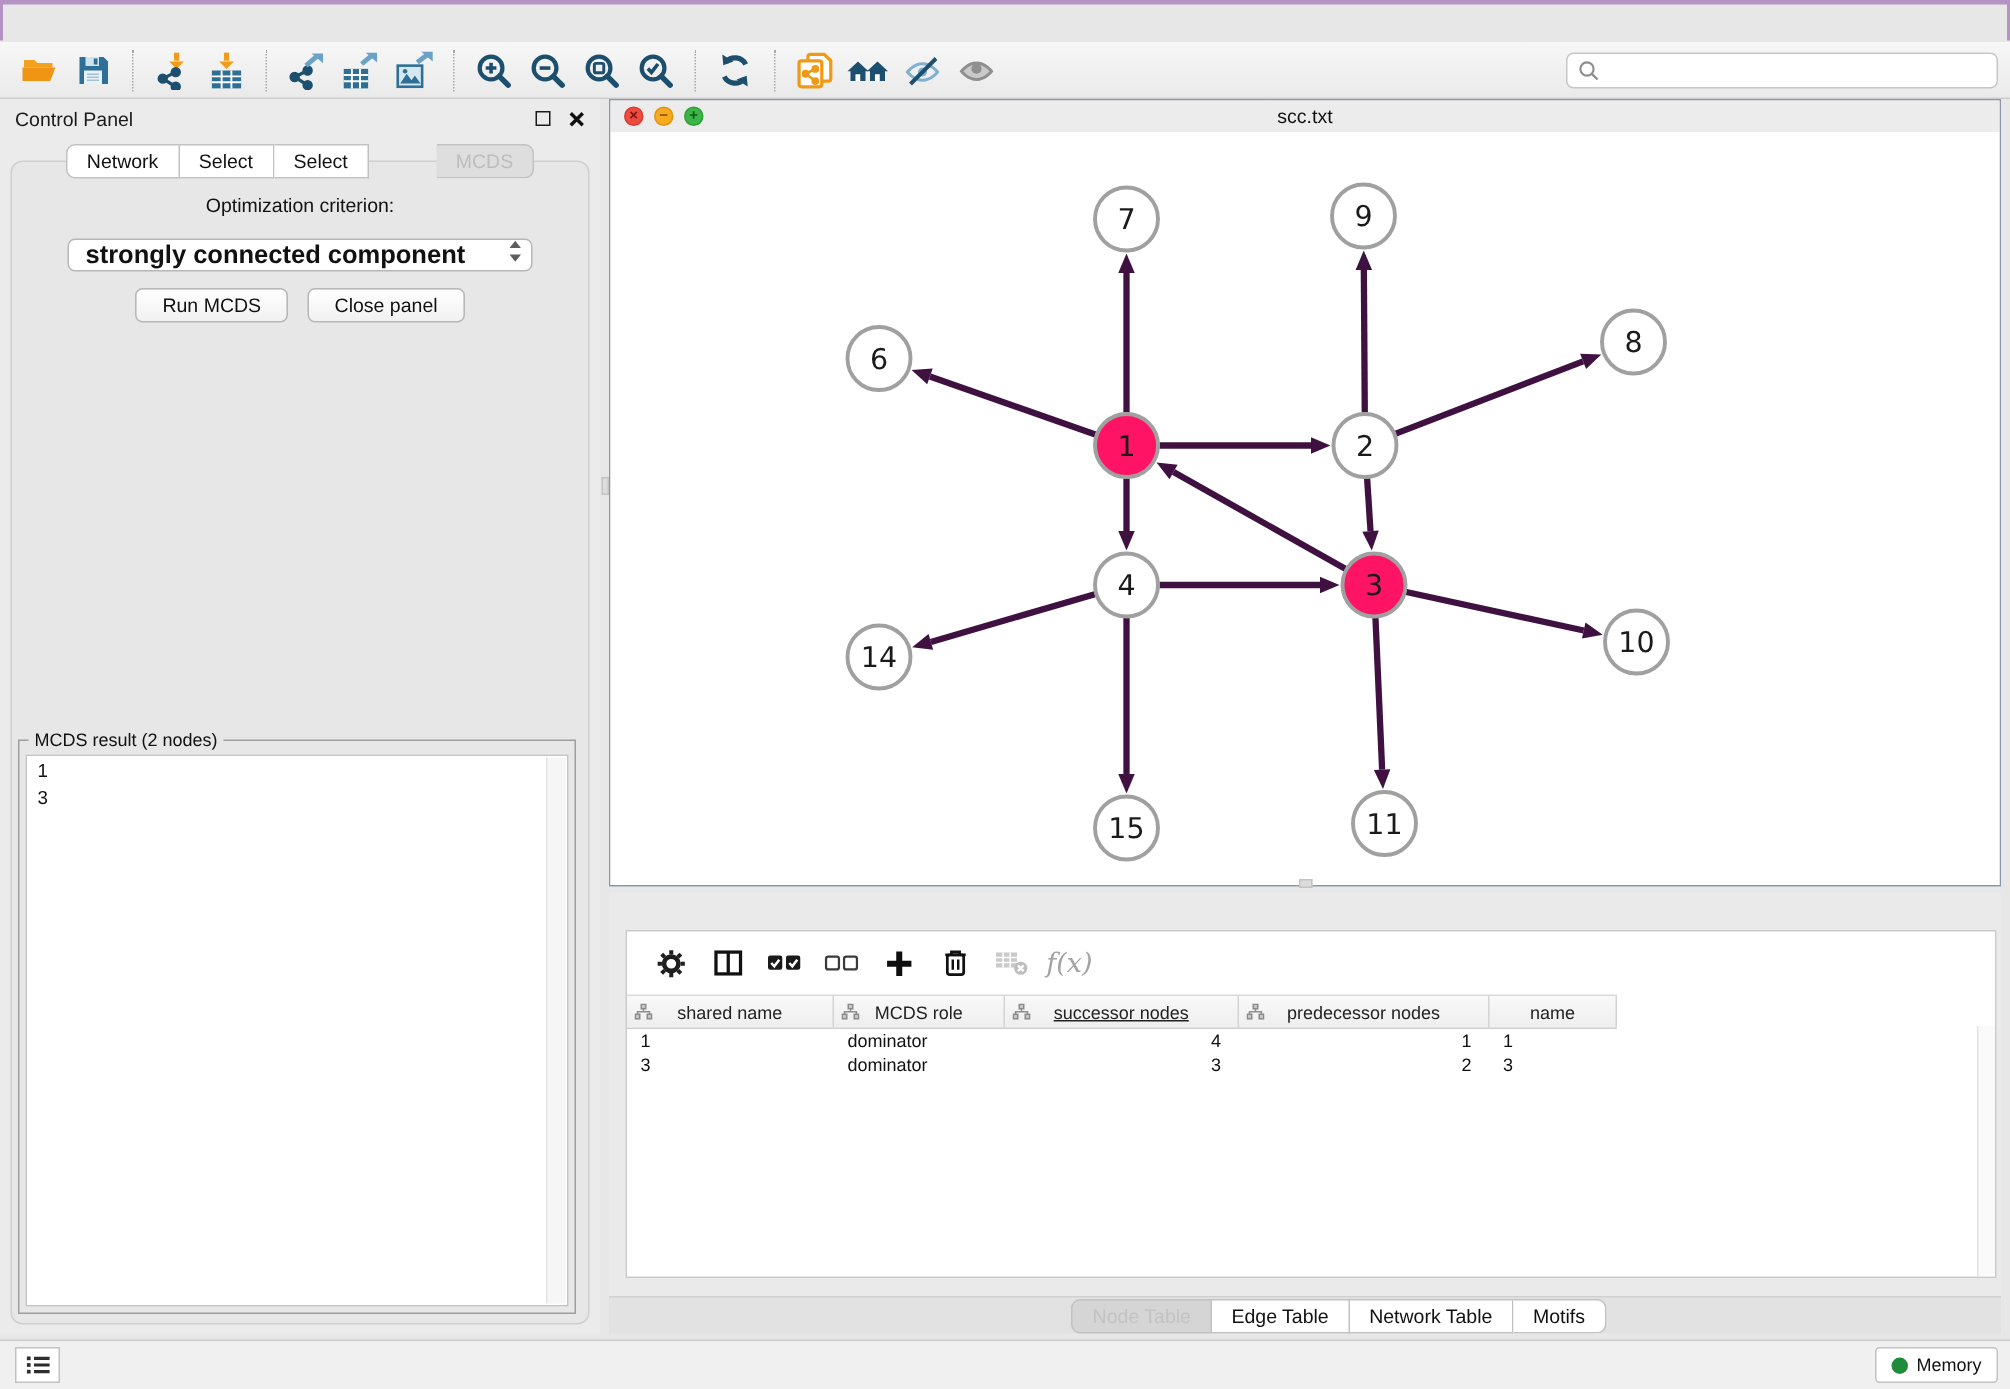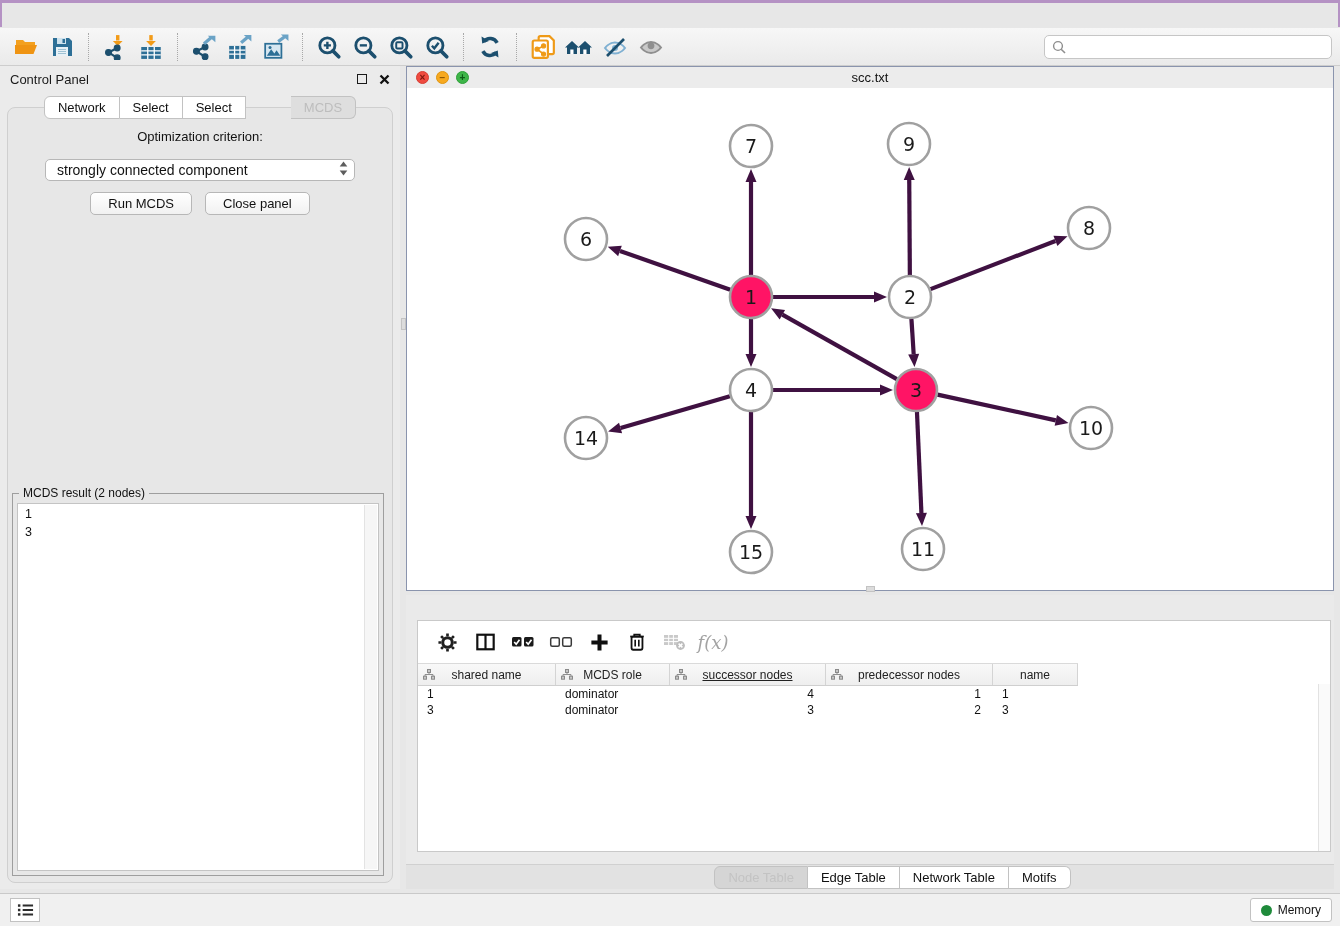--- a/index.html
+++ b/index.html
@@ -27,21 +27,21 @@
   .panel-head{height:26px;display:flex;align-items:center;padding:0 10px;font-size:13px;color:#1a1a1a;}
   .panel-icons{margin-left:auto;display:flex;gap:12px;align-items:center;}
   .float-icon{width:10px;height:10px;border:1.6px solid #1a1a1a;box-sizing:border-box;display:inline-block;}
   .tabs-row{position:absolute;left:0;right:0;top:30px;display:flex;justify-content:center;z-index:2;}
   .tab{font-size:13px;padding:3px 13px;background:#fff;border:1px solid #c2c2c2;border-left:none;color:#111;cursor:default;white-space:nowrap;}
   .tab:first-child{border-left:1px solid #c2c2c2;border-radius:6px 0 0 6px;}
   .tab:last-child{border-radius:0 6px 6px 0;}
   .tab.active{background:#dedede;color:#bdbdbd;margin-left:45px;}
   .cp-panel{position:absolute;left:7px;right:7px;top:41px;bottom:6px;background:#e7e7e7;border:1px solid #cfcfcf;border-radius:8px;}
   .opt-label{margin-top:21px;text-align:center;font-size:13px;color:#111;}
-  .select{position:absolute;left:37px;width:310px;top:51px;height:22px;background:#fff;border:1px solid #b7b7b7;border-radius:5px;display:flex;align-items:center;font-size:14px;color:#111;padding:0 6px 0 11px;box-sizing:border-box;}
+  .select{position:absolute;left:37px;width:310px;top:51px;height:22px;background:#fff;border:1px solid #b7b7b7;border-radius:5px;display:flex;align-items:center;font-size:17px;color:#111;padding:0 6px 0 11px;box-sizing:border-box;font-weight:bold;}
   .stepper{margin-left:auto;}
   .cp-buttons{position:absolute;top:84px;left:0;right:0;display:flex;justify-content:center;gap:13px;}
   .btn{background:linear-gradient(#ffffff,#f1f1f1);border:1px solid #b7b7b7;border-radius:5px;font-size:13px;padding:3px 17px;color:#111;}
   .groupbox{position:absolute;left:4px;width:372px;top:385px;bottom:6px;border:1px solid #9e9e9e;background:#e7e7e7;box-sizing:border-box;}
   .legend{position:absolute;top:-8px;left:6px;background:#e7e7e7;padding:0 4px;font-size:12px;color:#111;}
   .result-area{position:absolute;left:4px;right:4px;top:9px;bottom:4px;background:#fff;border:1px solid #c4c4c4;font-size:12.5px;line-height:1.4;padding:2px 7px;white-space:pre;color:#111;overflow:hidden;}
   .vtrack{position:absolute;top:1px;bottom:1px;right:1px;width:12px;background:#f6f6f6;border-left:1px solid #e3e3e3;}
 
   
   .network-window{position:absolute;left:406px;top:66px;width:928px;height:525px;border:1px solid #8a94ad;background:#fff;box-sizing:border-box;}

